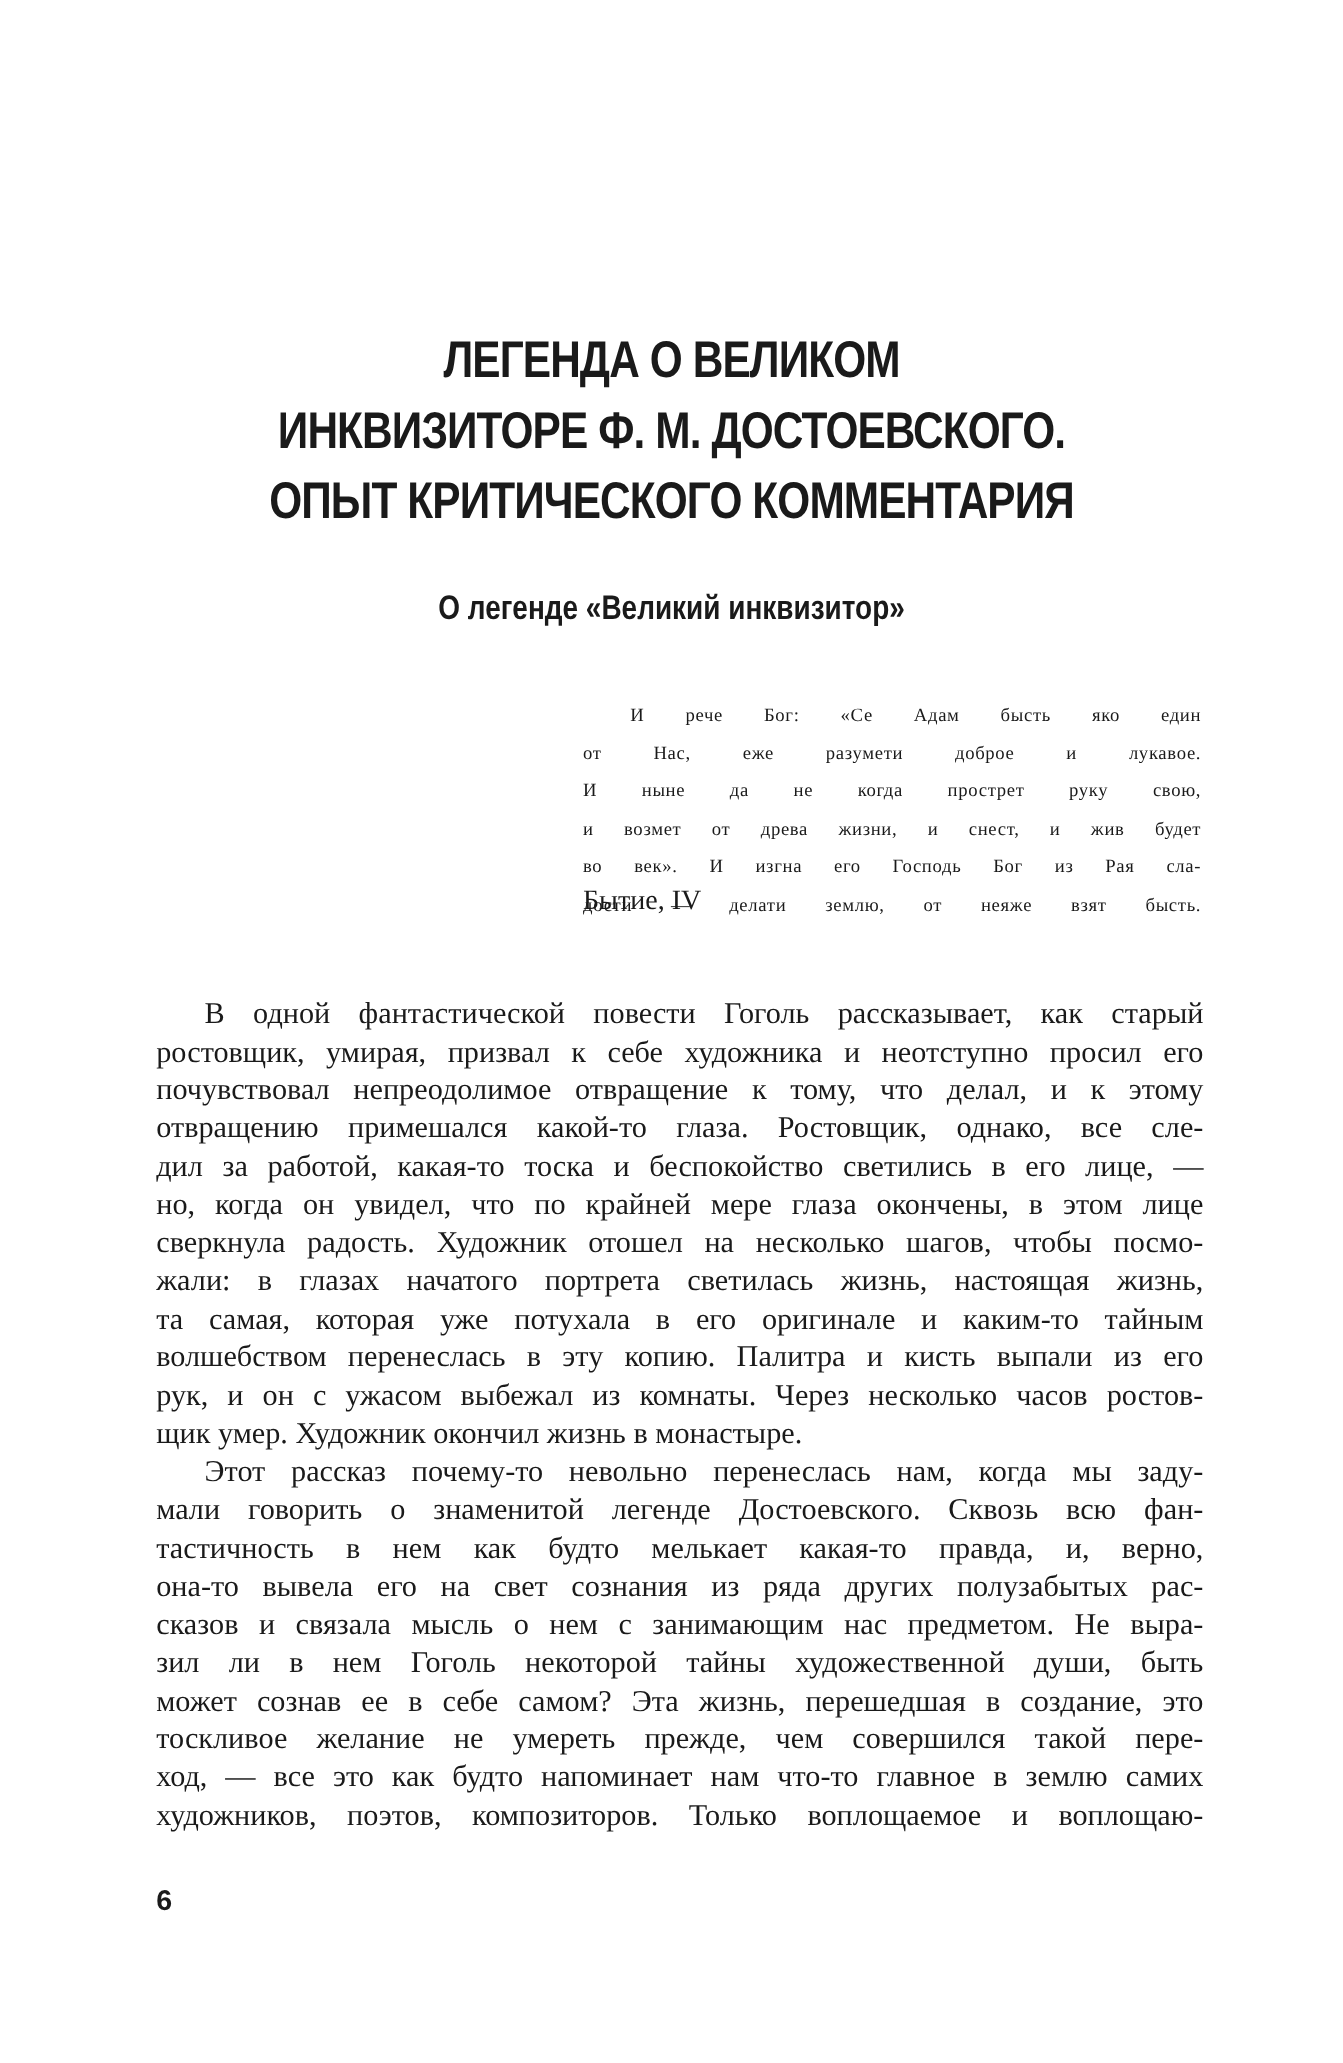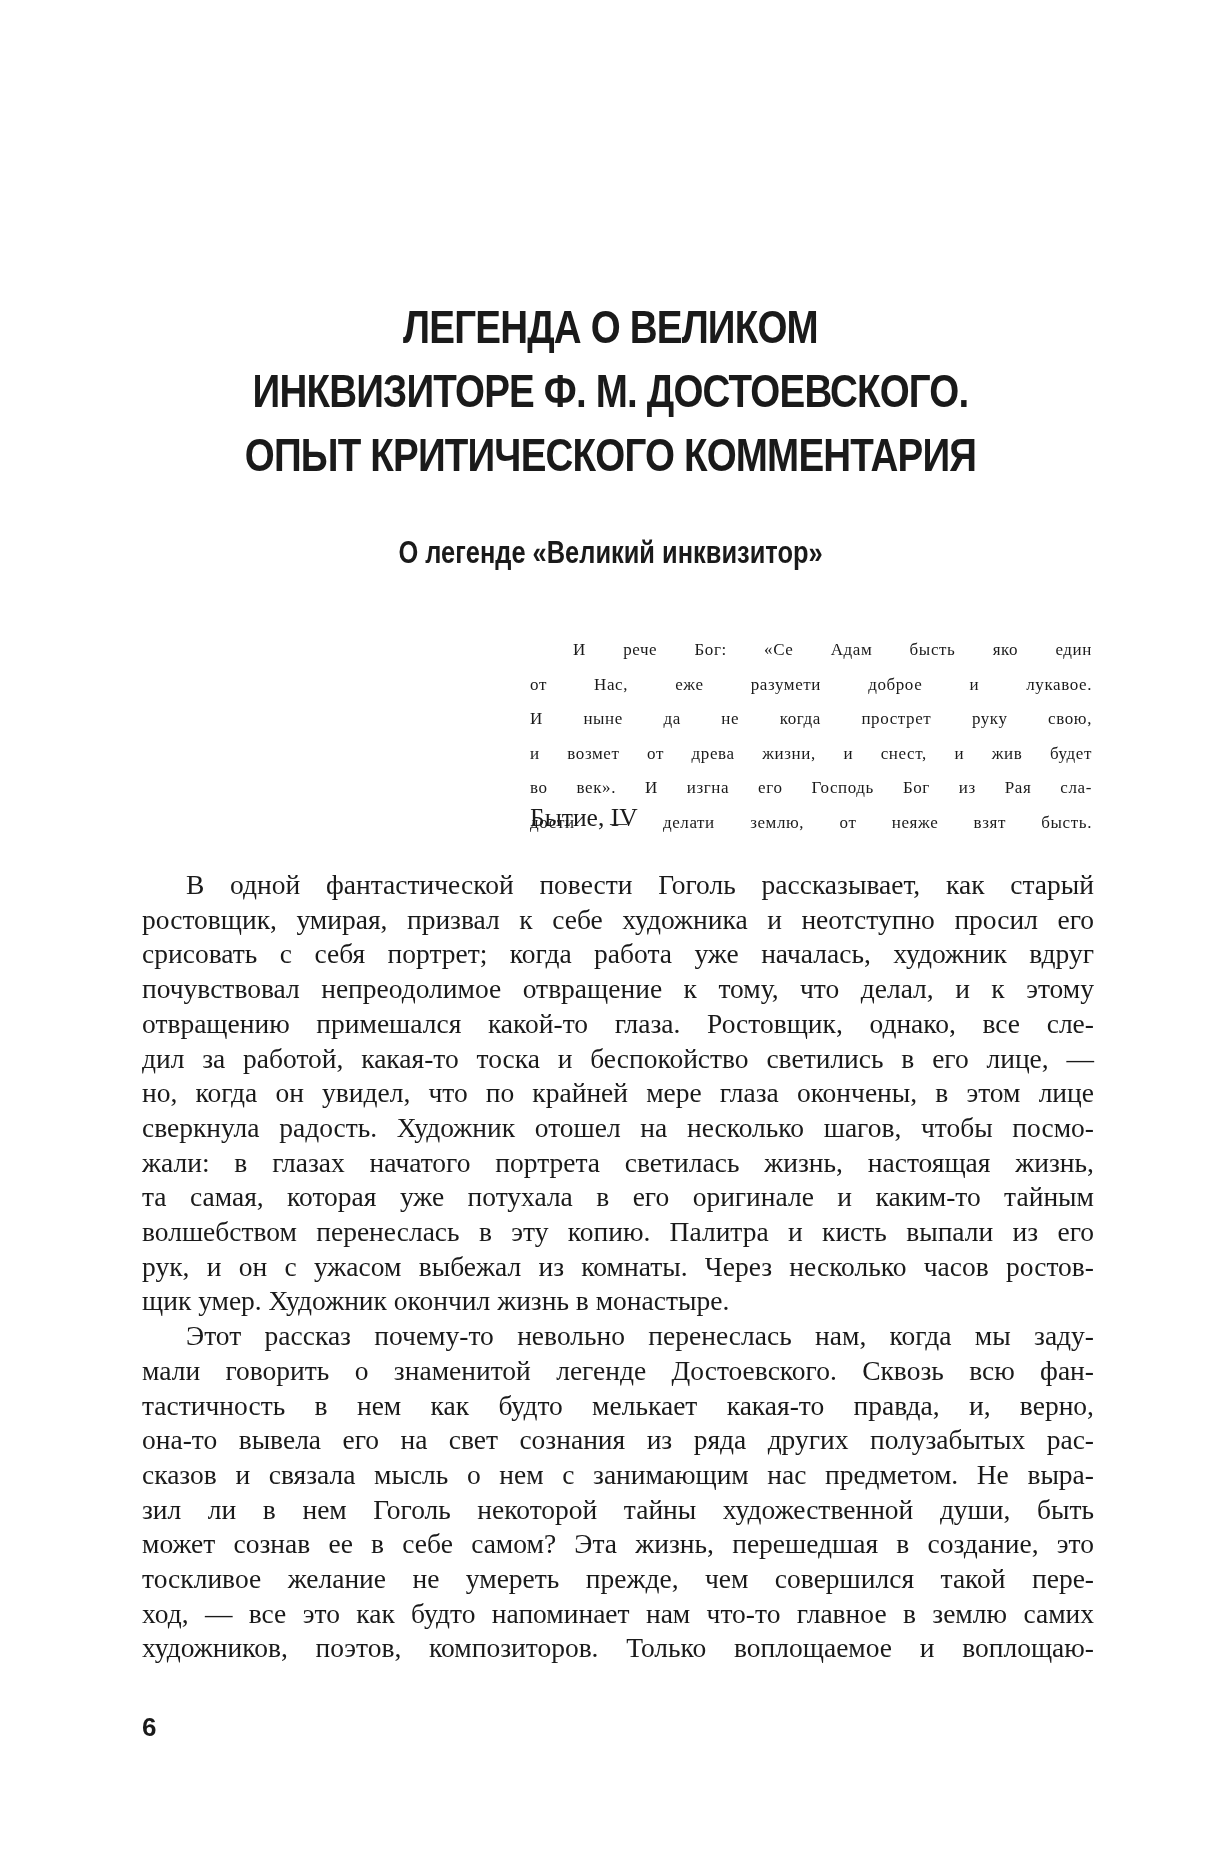--- a/index.html
+++ b/index.html
@@ -23,21 +23,21 @@
     letter-spacing: 0.6px;
     margin-top: 32px;
   }
   .epigraph-line { display: block; text-align: justify; text-align-last: justify; white-space: nowrap; }
   .epigraph-line.first { padding-left: 43px; }
   .epigraph-source {
     position: absolute; left: 530px; top: 803px; width: 562px; 
     font-family: "Liberation Serif", serif; font-size: 25.5px;
   }
   .body-text {
-    position: absolute; left: 142px; top: 868px; width: 952px;
+    position: absolute; left: 142px; top: 904px; width: 952px;
     font-family: "Liberation Serif", serif; font-size: 27.5px; line-height: 34.7px;
   }
   .body-line { display: block; text-align: justify; text-align-last: justify; white-space: nowrap; }
   .body-line.indent { padding-left: 44px; }
   .body-line.last { text-align-last: left; }
   .page-number {
     position: absolute; left: 142px; top: 1712px;
     font-family: "Liberation Sans", sans-serif; font-weight: bold; font-size: 26px;
   }
 </style>
@@ -59,21 +59,20 @@
   <span class="epigraph-line">и возмет от древа жизни, и снест, и жив будет</span>
   <span class="epigraph-line">во век». И изгна его Господь Бог из Рая сла-</span>
   <span class="epigraph-line">дости — делати землю, от неяже взят бысть.</span>
 </div>
 <div class="epigraph-source">Бытие, IV</div>
 
 <div class="body-text">
   <div>
     <span class="body-line indent">В одной фантастической повести Гоголь рассказывает, как старый</span>
     <span class="body-line">ростовщик, умирая, призвал к себе художника и неотступно просил его</span>
-    <span class="body-line">срисовать с себя портрет; когда работа уже началась, художник вдруг</span>
     <span class="body-line">почувствовал непреодолимое отвращение к тому, что делал, и к этому</span>
     <span class="body-line">отвращению примешался какой-то глаза. Ростовщик, однако, все сле-</span>
     <span class="body-line">дил за работой, какая-то тоска и беспокойство светились в его лице, —</span>
     <span class="body-line">но, когда он увидел, что по крайней мере глаза окончены, в этом лице</span>
     <span class="body-line">сверкнула радость. Художник отошел на несколько шагов, чтобы посмо-</span>
     <span class="body-line">жали: в глазах начатого портрета светилась жизнь, настоящая жизнь,</span>
     <span class="body-line">та самая, которая уже потухала в его оригинале и каким-то тайным</span>
     <span class="body-line">волшебством перенеслась в эту копию. Палитра и кисть выпали из его</span>
     <span class="body-line">рук, и он с ужасом выбежал из комнаты. Через несколько часов ростов-</span>
     <span class="body-line last">щик умер. Художник окончил жизнь в монастыре.</span>

